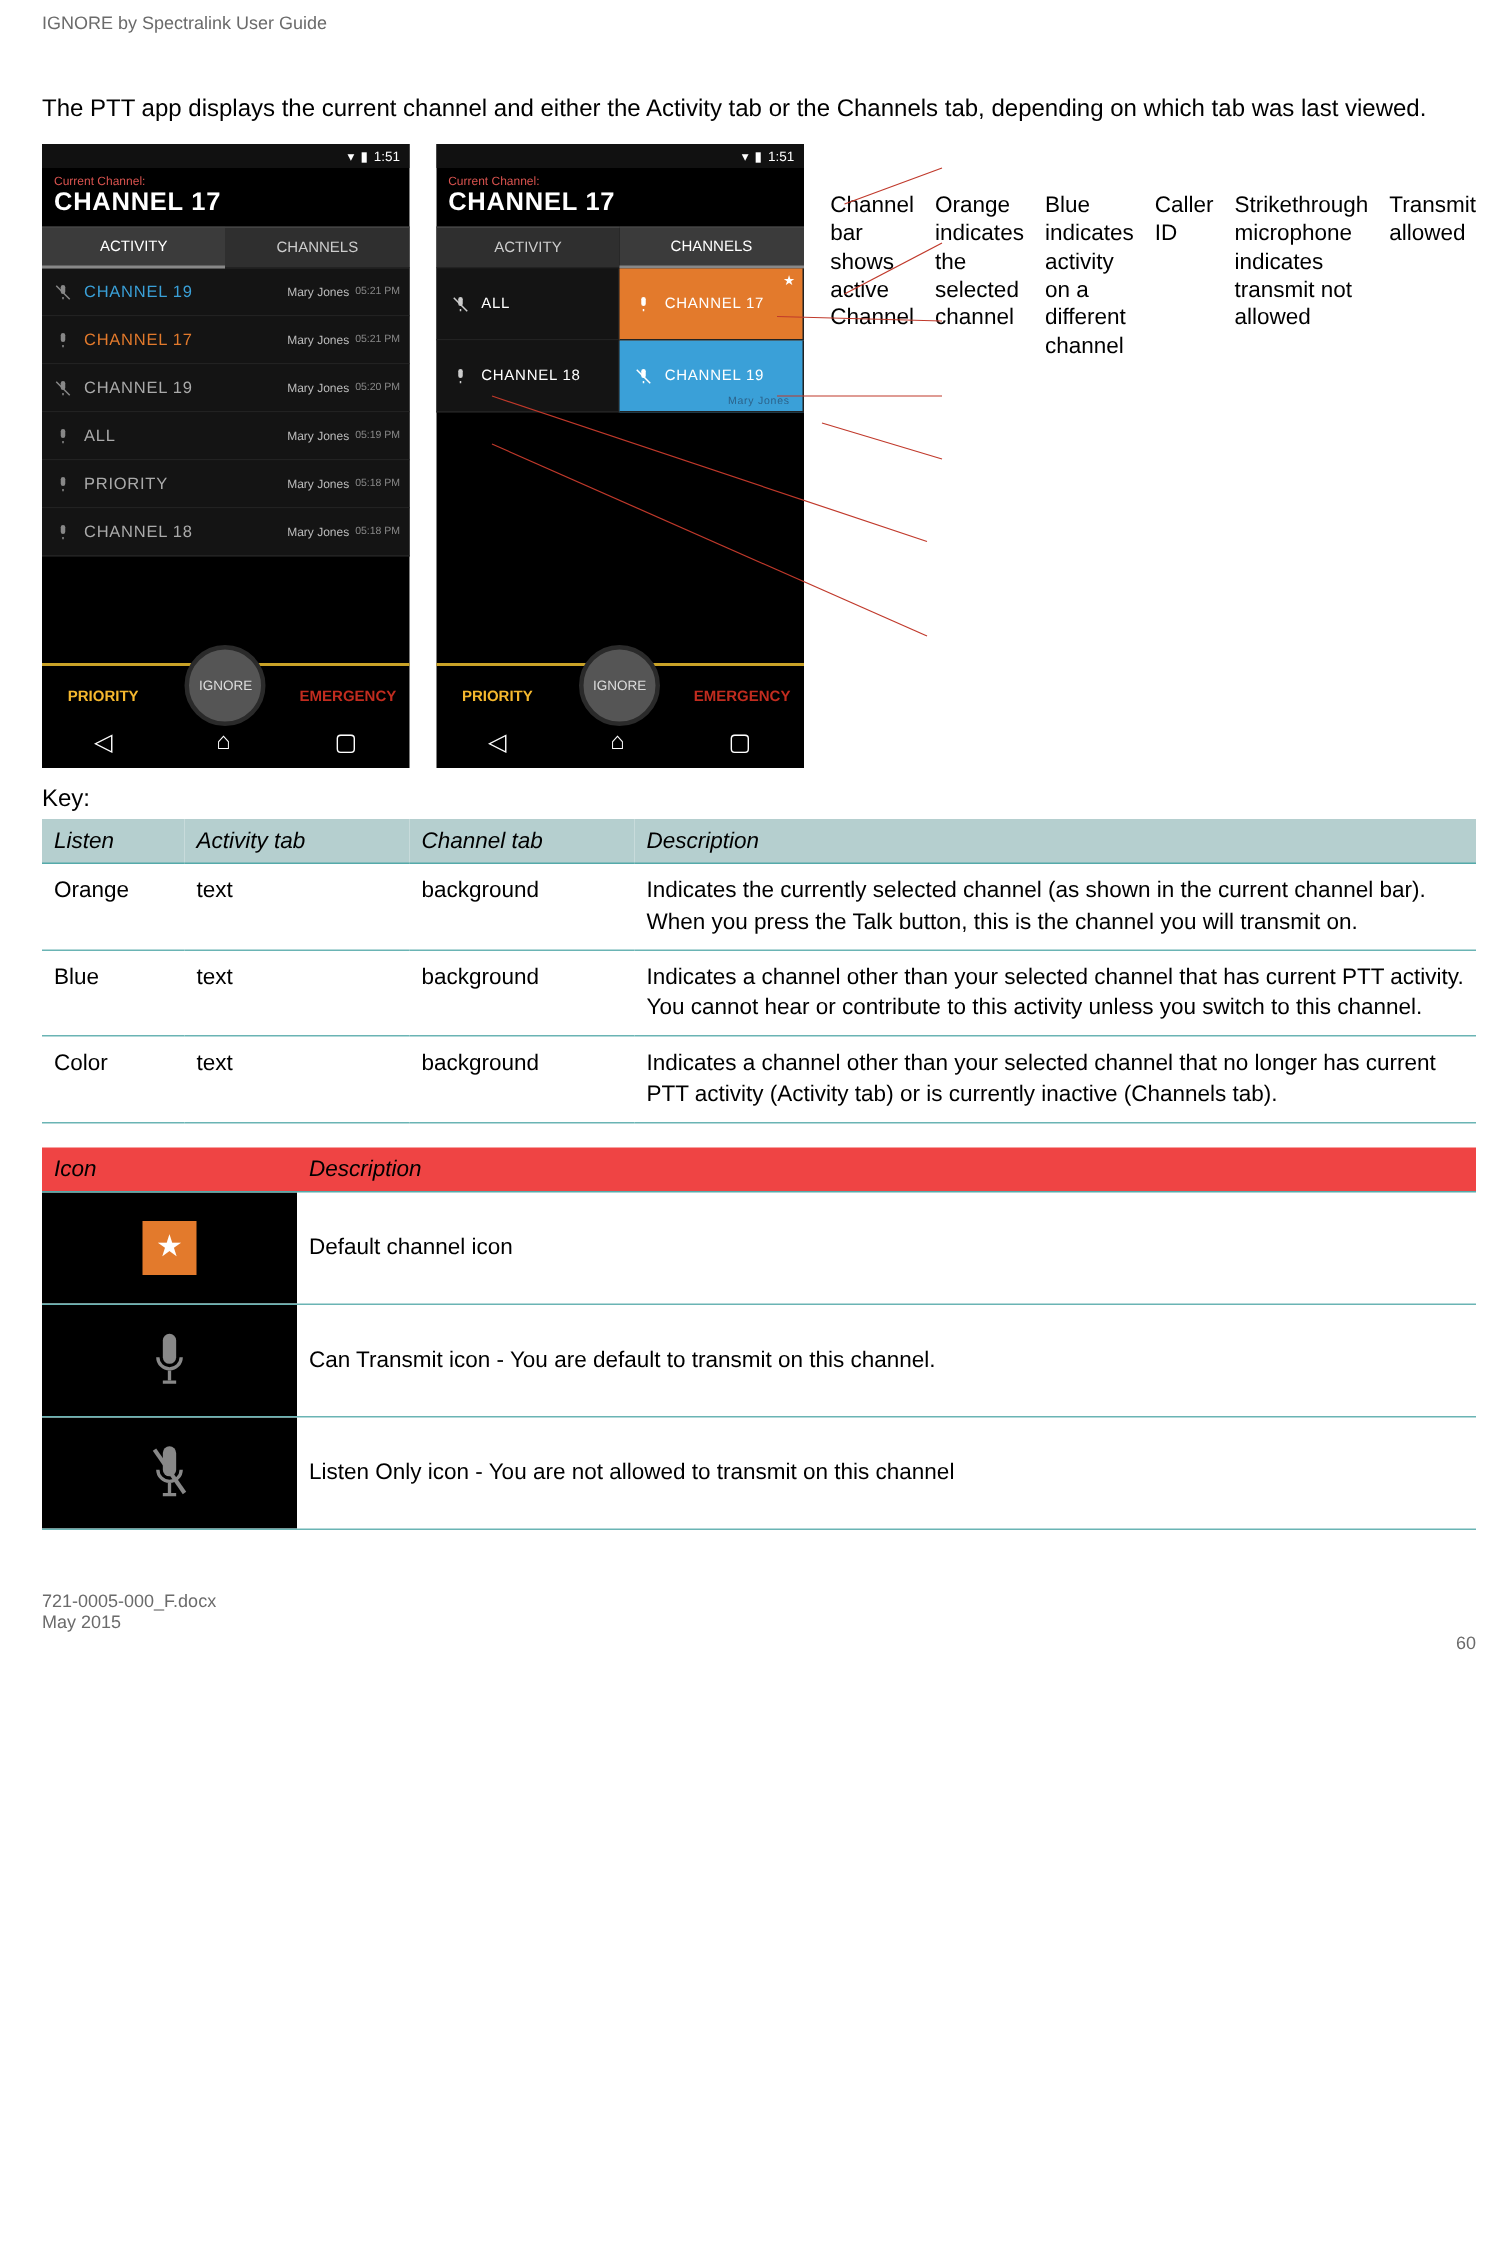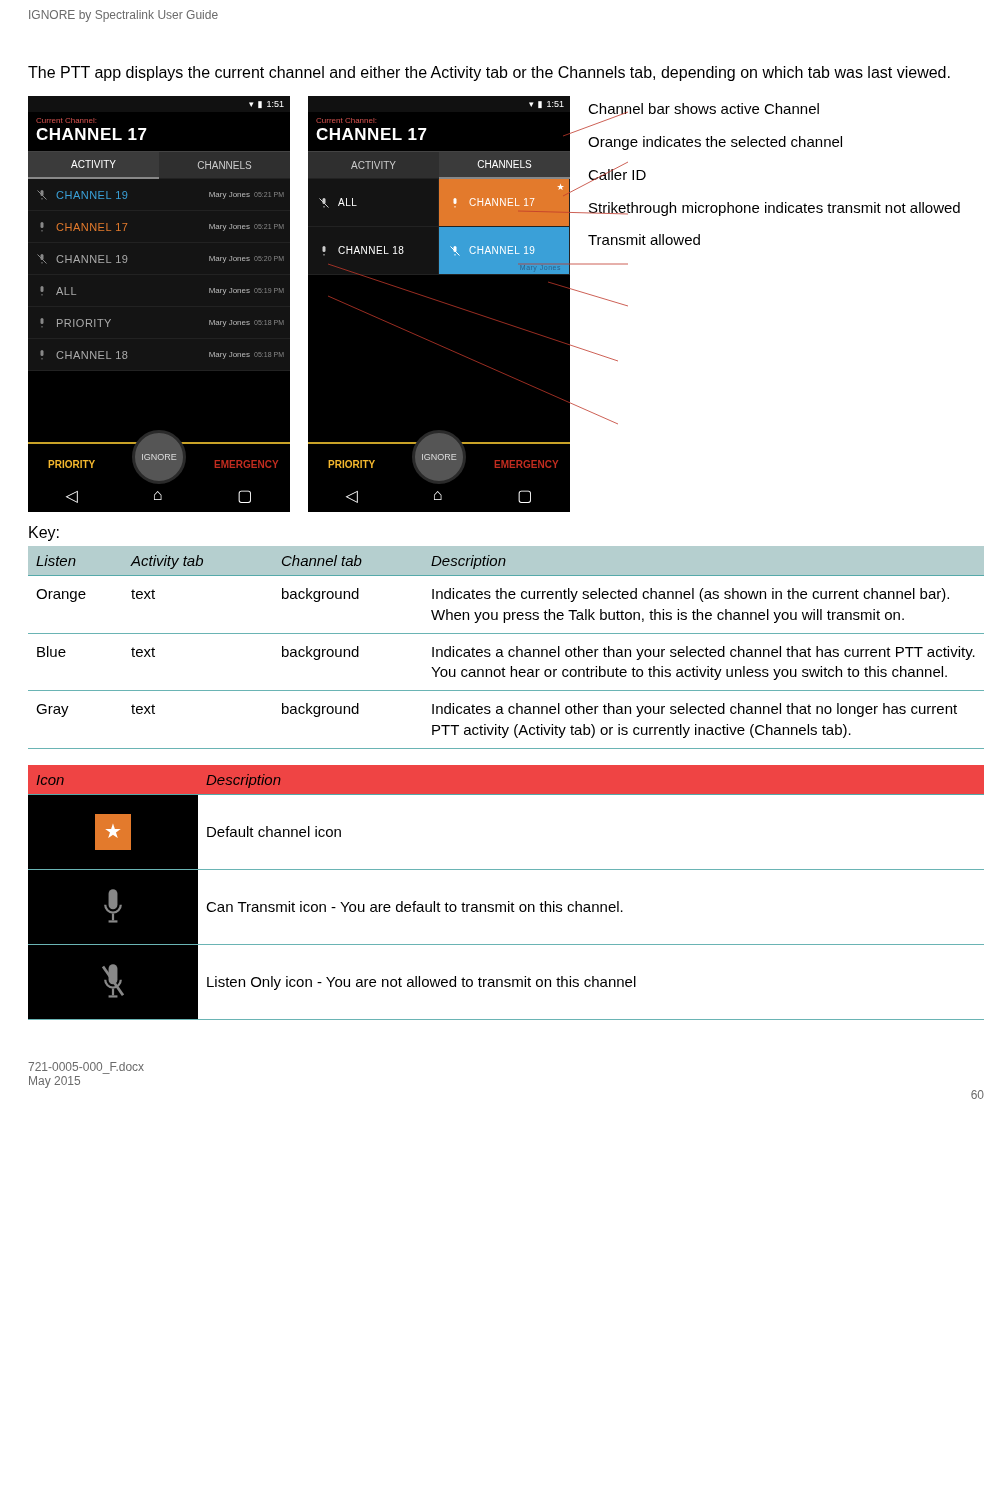--- a/index.html
+++ b/index.html
@@ -34,21 +34,21 @@
   .bg-blue { background: #3aa0d8; color: #fff; }
   .bg-dark { background: #141414; }
   .footer-btns { position: absolute; bottom: 36px; left: 0; right: 0; height: 44px; display: flex; }
   .fbtn { flex:1; display:flex; align-items:flex-end; justify-content:center; padding-bottom:6px; font-size:10px; font-weight:bold; }
   .priority { color:#f5b82e; }
   .emergency { color:#c12c1f; }
   .ignore { position:absolute; left:50%; transform:translateX(-50%); bottom:28px; width:54px; height:54px; border-radius:50%; background:#555; border:3px solid #2a2a2a; display:flex; align-items:center; justify-content:center; font-size:9px; color:#ddd; }
   .yellowbar { position:absolute; bottom:68px; left:0; right:0; height:2px; background:#c9a227;}
   .navbar { position:absolute; bottom:0; left:0; right:0; height:34px; display:flex; align-items:center; justify-content:space-around; font-size:16px; color:#fff; }
   
-  .callouts { flex:1; display:flex; flex-direction:column; gap:14px; font-size:15px; padding-top:4px; }
+  .callouts { flex:1; display:flex; flex-direction:row; gap:14px; font-size:15px; padding-top:4px;margin-top:28px; }
   .callouts div { line-height:1.25; }
   
   .lines { position:absolute; left:0; top:0; pointer-events:none; }
   .figure-wrap { position:relative; }
   
   .key-h { font-size:16px; margin-top:6px; margin-bottom:4px; }
   table.colortable { width:100%; border-collapse:collapse; font-size:15px; }
   table.colortable th { background:#b5cfcf; font-style:italic; font-weight:normal; text-align:left; padding:6px 8px; border-bottom:1px solid #5aa; }
   table.colortable td { padding:8px 8px; border-bottom:1px solid #6ab4b4; vertical-align:top; line-height:1.35; }
   .col-color{width:95px;} .col-act{width:150px;} .col-ch{width:150px;}
@@ -236,20 +236,21 @@
     <div class="navbar">
       <span>◁</span>
       <span>⌂</span>
       <span>▢</span>
     </div>
   </div>
 
   <div class="callouts">
     <div>Channel bar shows active Channel</div>
     <div>Orange indicates the selected channel</div>
+    <div>Blue indicates activity on a different channel</div>
     <div>Caller ID</div>
     <div>Strikethrough microphone indicates transmit not allowed</div>
     <div>Transmit allowed</div>
   </div>
 </div>
 
 <svg class="lines" width="960" height="420">
   <g stroke="#c0392b" stroke-width="0.8" fill="none">
     <line x1="535" y1="40" x2="600" y2="16"></line>
     <line x1="535" y1="100" x2="600" y2="66"></line>
@@ -278,21 +279,21 @@
     <td>background</td>
     <td>Indicates the currently selected channel (as shown in the current channel bar). When you press the Talk button, this is the channel you will transmit on.</td>
   </tr>
   <tr>
     <td>Blue</td>
     <td>text</td>
     <td>background</td>
     <td>Indicates a channel other than your selected channel that has current PTT activity. You cannot hear or contribute to this activity unless you switch to this channel.</td>
   </tr>
   <tr>
-    <td>Gray</td>
+    <td>Color</td>
     <td>text</td>
     <td>background</td>
     <td>Indicates a channel other than your selected channel that no longer has current PTT activity (Activity tab) or is currently inactive (Channels tab).</td>
   </tr>
 </tbody>
   </table>
 
 <table class="icontable">
   <tbody>
       <tr>

